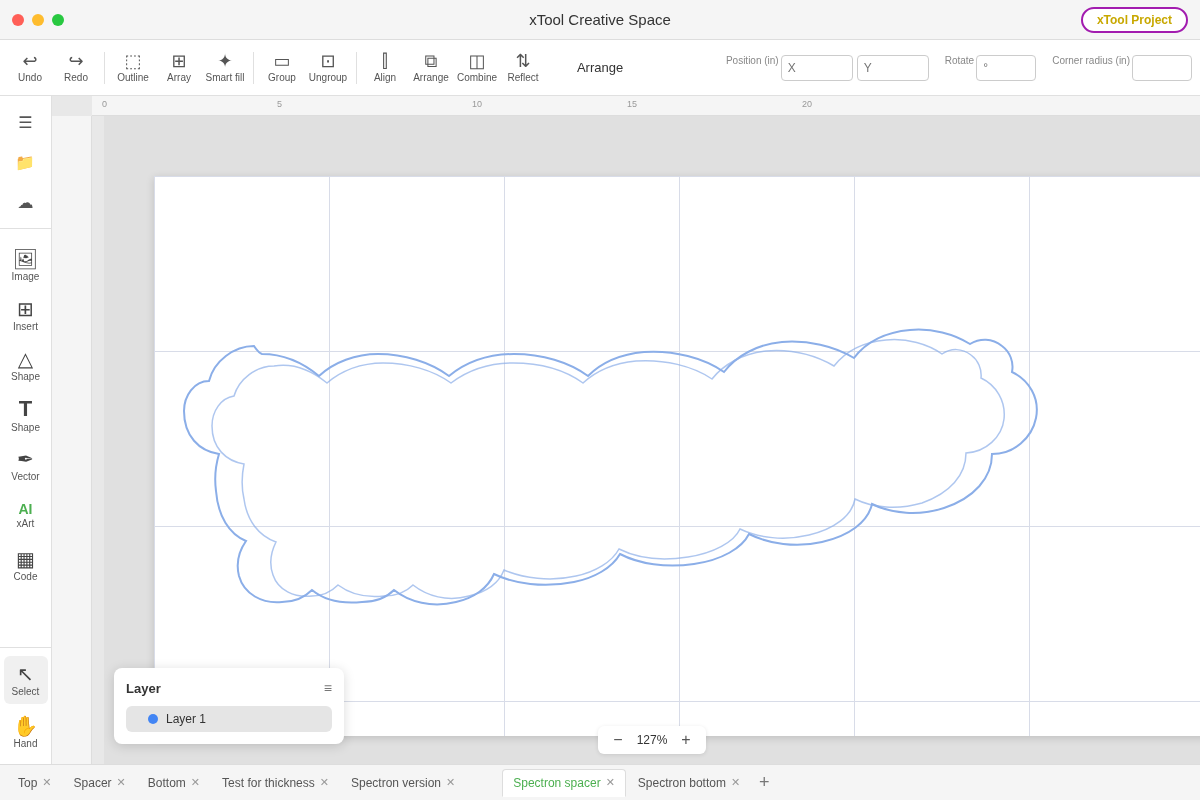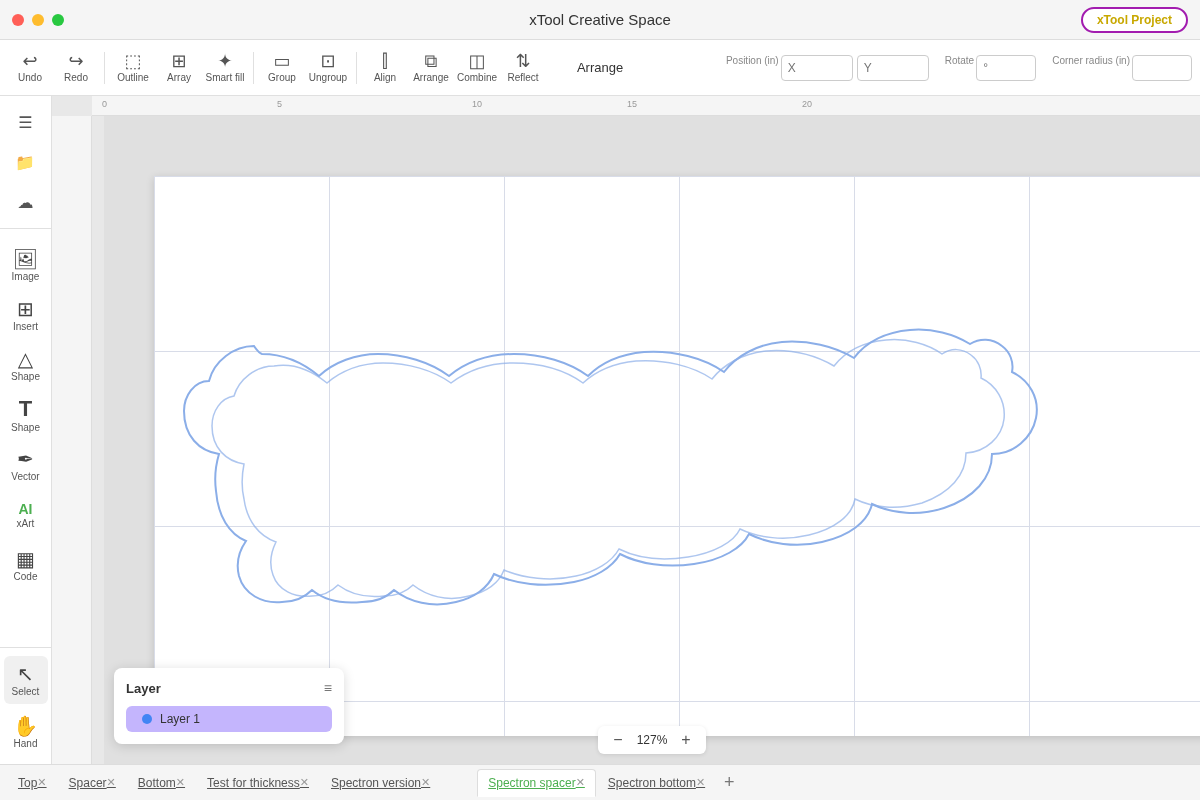--- a/index.html
+++ b/index.html
@@ -260,22 +260,22 @@
     }
     .layer-settings-icon {
       color: #777;
       font-size: 14px;
       cursor: pointer;
     }
     .layer-item {
       display: flex;
       align-items: center;
       gap: 8px;
-      padding: 6px 16px;
-      background: #c4b5fd;
+      padding: 6px 22px;
+      background: #e5e5e5;
       border-radius: 6px;
       cursor: pointer;
     }
     .layer-dot {
       width: 10px; height: 10px;
       border-radius: 50%;
       background: #4285f4;
       flex-shrink: 0;
     }
     .layer-name {
@@ -322,28 +322,28 @@
       display: flex;
       align-items: center;
       padding: 0 8px;
       gap: 2px;
       overflow-x: auto;
       flex-shrink: 0;
     }
     .tab {
       display: flex;
       align-items: center;
+      gap: 5px;
       padding: 4px 10px;
       border-radius: 4px 4px 0 0;
       font-size: 12px;
       color: #555;
       cursor: pointer;
       white-space: nowrap;
       height: 28px;
-      text-decoration: underline;
     }
     .tab.active {
       background: white;
       color: #4caf50;
       font-weight: 500;
       border: 1px solid #ddd;
       border-bottom: 1px solid white;
       margin-left: 35px;
     }
     .tab-close {

